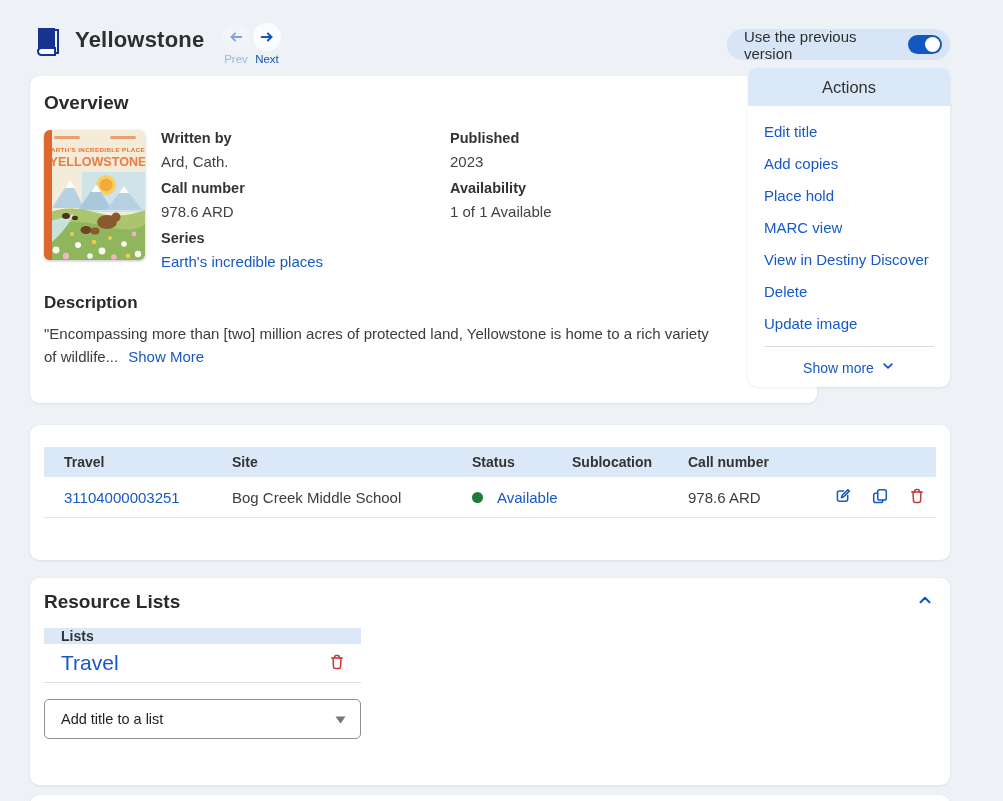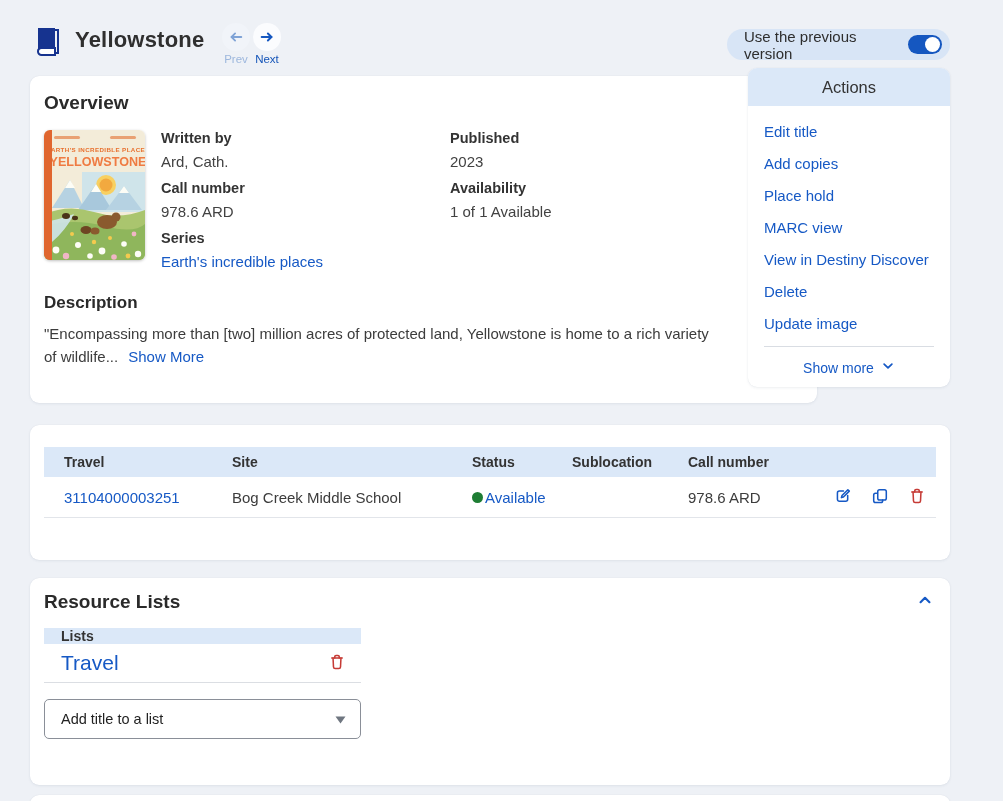--- a/index.html
+++ b/index.html
@@ -98,21 +98,21 @@
   .collapse-btn { margin-left: 15px; margin-right: 3px; cursor: pointer; display: flex; align-items: center; }
   .copies-table { margin-top: 11px; }
   .t-row {
     display: grid;
     grid-template-columns: 188px 240px 100px 116px 146px 1fr;
     align-items: center;
   }
   .t-head { background: #dbe8f8; height: 30px; font-size: 14px; font-weight: 700; color: #333; }
   .t-body { height: 41px; border-bottom: 1px solid #e2e5ea; font-size: 15px; color: #3c3c3c; }
   .cell-first { padding-left: 20px; }
-  .status-cell { display: flex; align-items: center; gap: 2px; }
+  .status-cell { display: flex; align-items: center; gap: 14px; }
   .status-dot { width: 11px; height: 11px; border-radius: 50%; background: #1e7d34; }
   .row-icons { display: flex; gap: 19px; justify-content: flex-start; padding-left: 0; }
   .icon-btn { background: none; border: none; cursor: pointer; padding: 0; display: flex; }
 
   
   .resource-card { left: 30px; top: 578px; width: 920px; height: 207px; padding: 13px 14px; }
   .lists-table { width: 317px; margin-top: 15px; }
   .lists-head {
     background: #dbe8f8; height: 16px; display: flex; align-items: center;
     padding-left: 17px; font-size: 14px; font-weight: 700; color: #333;

